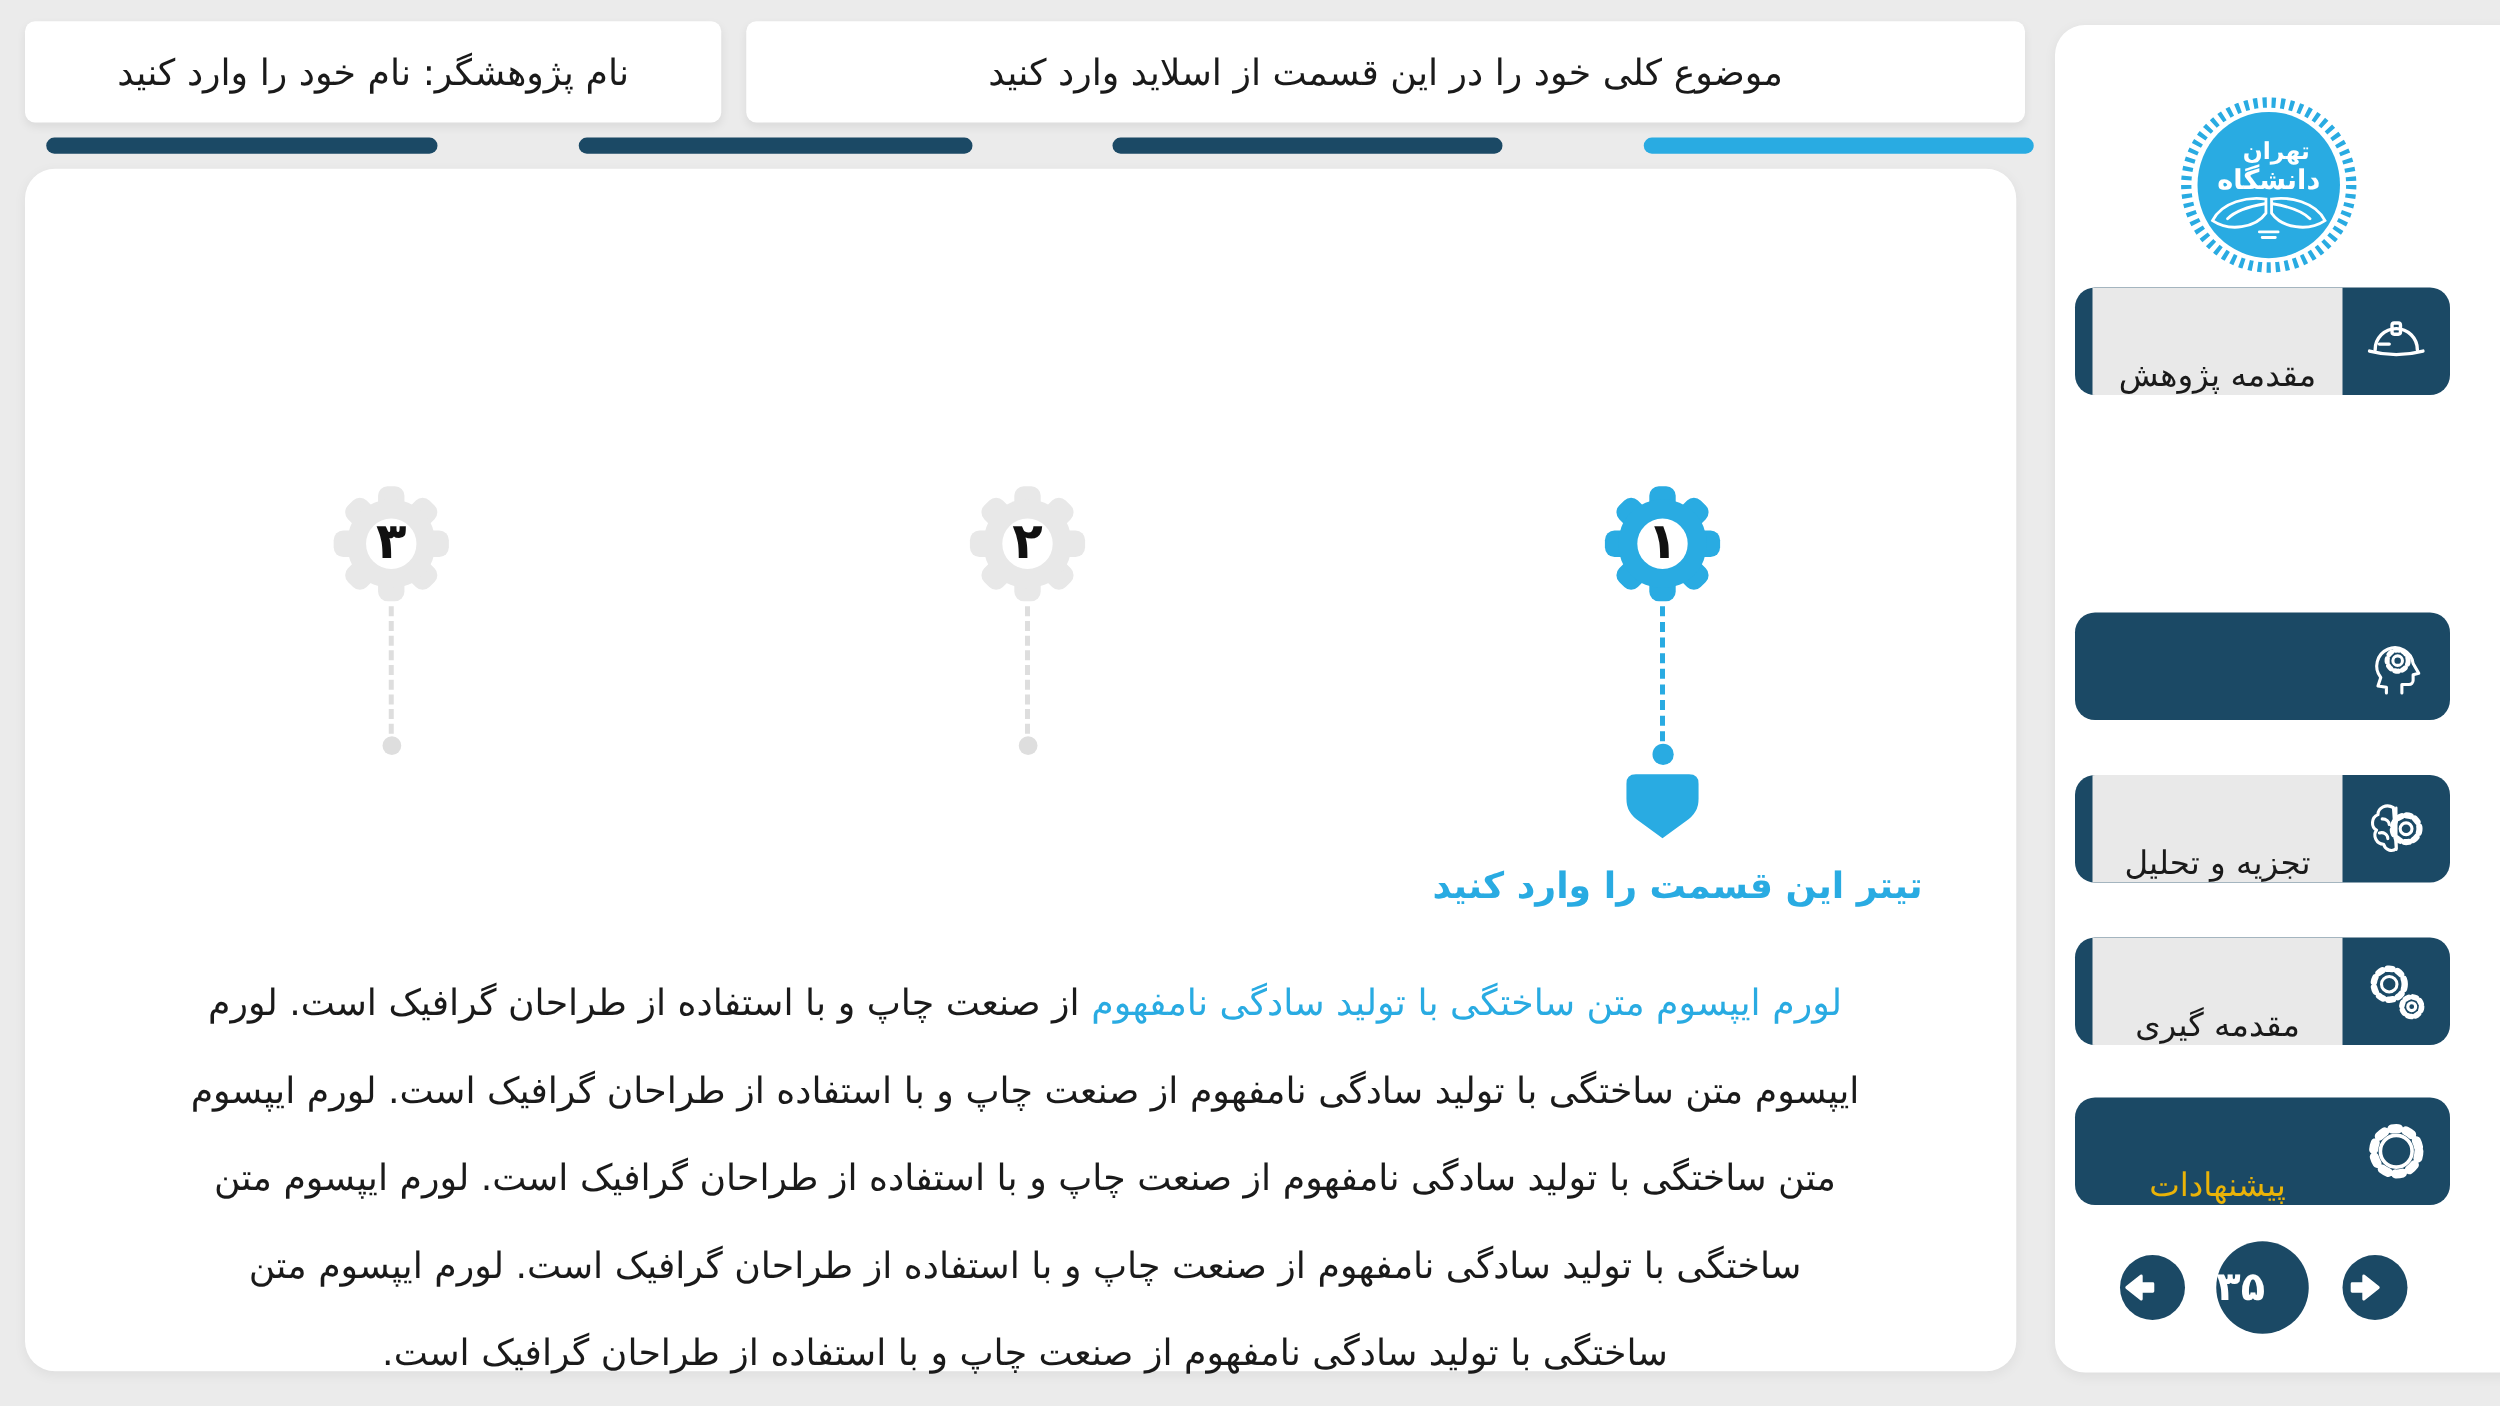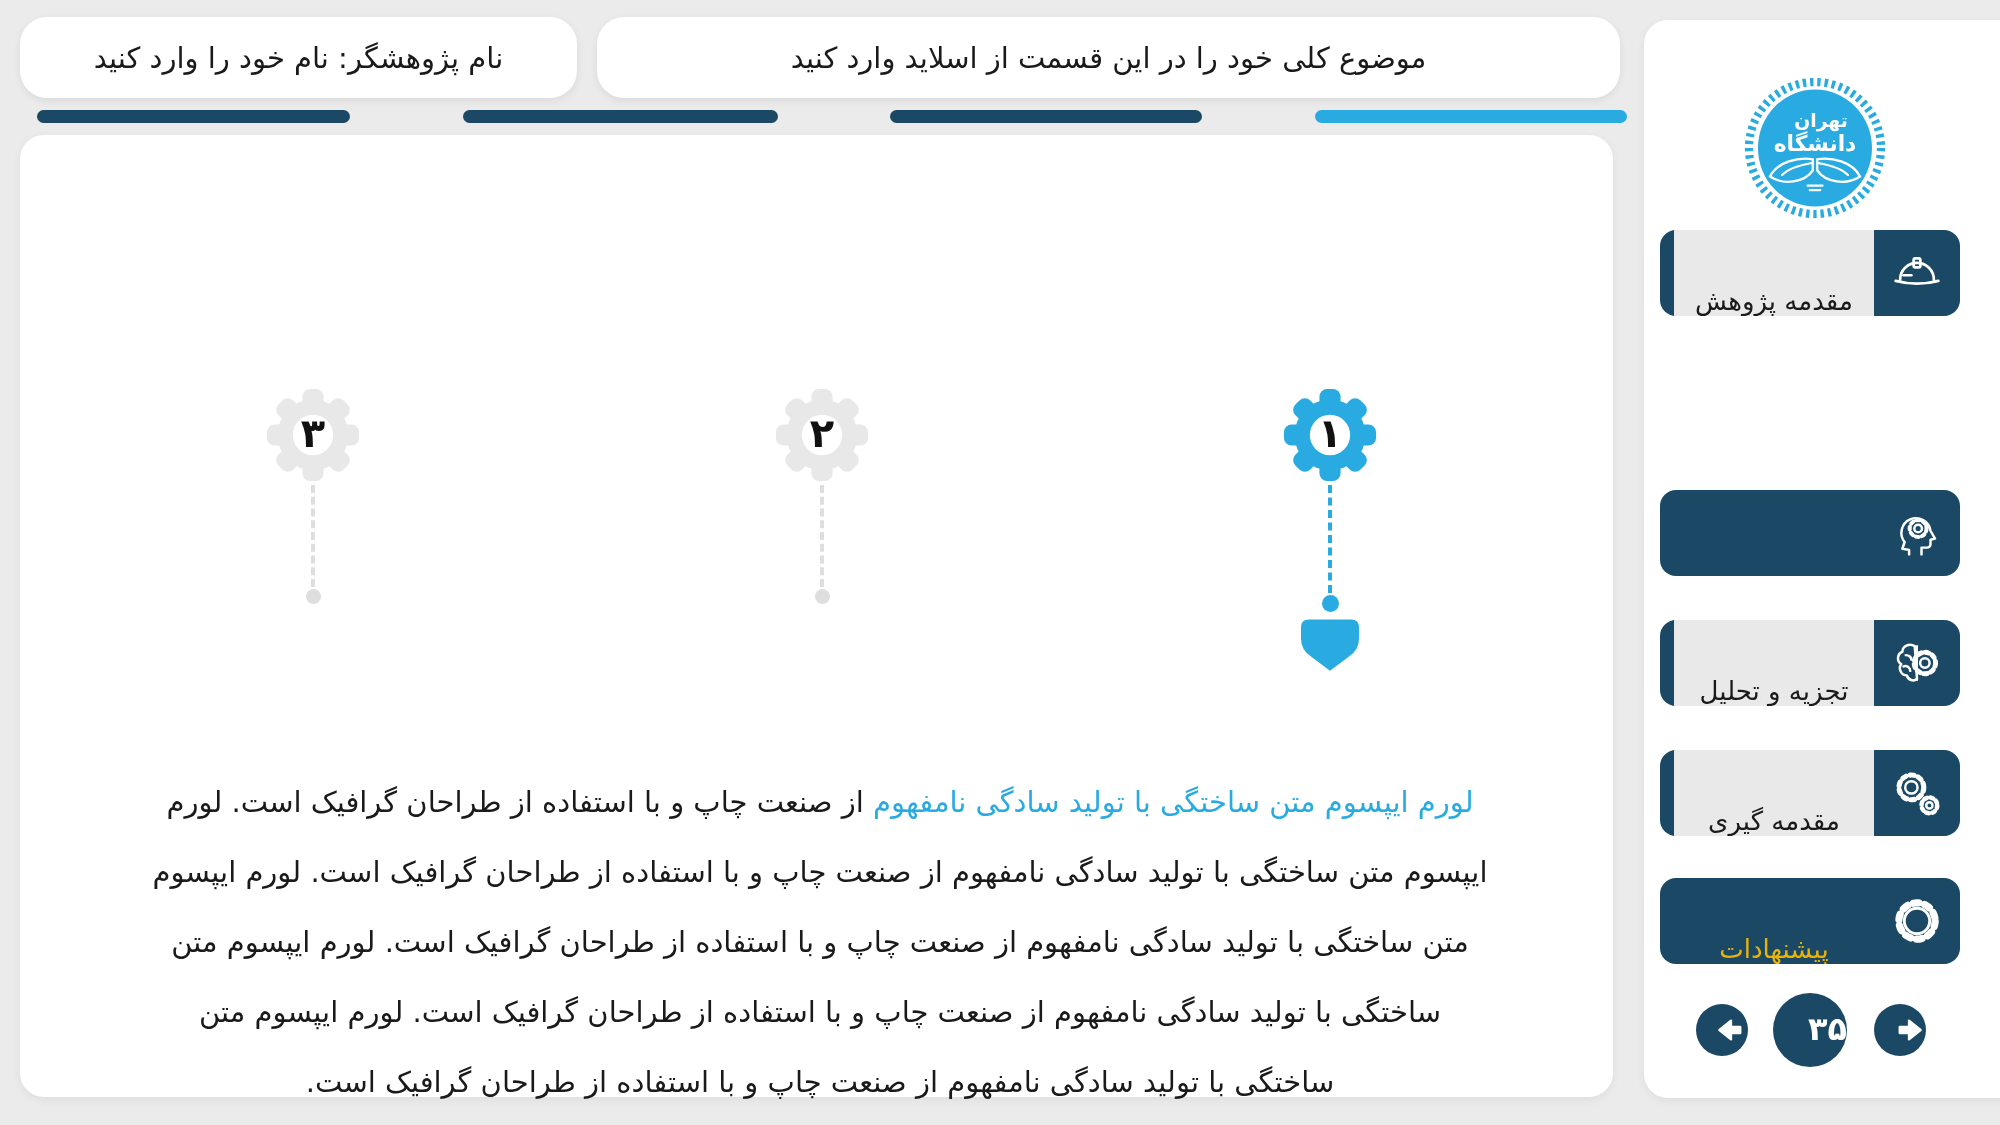--- a/index.html
+++ b/index.html
@@ -2,21 +2,21 @@
 <html lang="fa" style="--navy: #1B4965; --blue: #29ABE2; --bg: #EBEBEB; --item_gray: #E9E9E9; --inactive: #E8E8E8; --inactive_line: #DEDEDE; --text: #1A1A1A; --panel: #FFFFFF;"><head>
 <meta charset="utf-8">
 <style>
   :root{
     --navy:#1B4965; --blue:#29ABE2; --bg:#EBEBEB; --item_gray:#E9E9E9;
     --inactive:#E8E8E8; --inactive_line:#DEDEDE; --text:#1A1A1A; --panel:#FFFFFF;
   }
   *{box-sizing:border-box;margin:0;padding:0}
   body{background:var(--bg);font-family:"DejaVu Sans",sans-serif;}
   .stage{position:relative;width:2000px;height:1125px;background:var(--bg);overflow:hidden;direction:rtl}
-  .card{position:absolute;background:var(--panel);border-radius:27px;box-shadow:0 3px 8px rgba(0,0,0,.07)}
+  .card{position:absolute;background:var(--panel);border-radius:8px;box-shadow:0 3px 8px rgba(0,0,0,.07)}
   .topbox{display:flex;align-items:center;justify-content:center;font-size:29px;color:var(--text)}
   .bar{position:absolute;top:110px;height:13px;border-radius:7px;background:var(--navy)}
   .main-panel{position:absolute;left:20px;top:135px;width:1593px;height:962px;background:var(--panel);border-radius:24px;box-shadow:0 3px 10px rgba(0,0,0,.06)}
   .sidebar{position:absolute;left:1644px;top:20px;width:388px;height:1078px;background:var(--panel);border-radius:24px;box-shadow:0 3px 10px rgba(0,0,0,.06)}
 
   
   .step{position:absolute;top:252px;width:96px;display:flex;flex-direction:column;align-items:center}
   .gear-wrap{position:relative;width:96px;height:96px}
   .gear-num{position:absolute;inset:0;display:flex;align-items:center;justify-content:center;font-size:40px;font-weight:bold;color:#111;padding-bottom:4px}
   .connector{width:0;border-left:4px dashed var(--inactive_line);height:102px;margin-top:2px}
@@ -27,21 +27,21 @@
   .section-title{position:absolute;top:556px;left:1142px;width:400px;text-align:center;font-size:29px;font-weight:bold;color:var(--blue)}
   .paragraph{position:absolute;top:632px;left:150px;width:1340px;direction:rtl;text-align:center;font-size:29px;line-height:70px;color:var(--text)}
   .paragraph .hl{color:var(--blue)}
 
   
   .logo-box{position:absolute;top:52px;left:96px;width:150px;height:152px}
   .menu-item{position:absolute;left:16px;width:300px;height:86px;background:var(--navy);border-radius:16px;overflow:hidden;cursor:pointer}
   .menu-item .label-area{position:absolute;left:14px;right:86px;top:0;bottom:0;background:var(--item_gray);display:flex;align-items:flex-end;justify-content:center;font-size:26px;color:var(--text)}
   .menu-item.active .label-area{background:transparent;color:#eab308}
   .menu-item .icon-area{position:absolute;right:0;top:0;bottom:0;width:86px;display:flex;align-items:center;justify-content:center}
-  .pg-circle{position:absolute;border-radius:50%;background:var(--navy);display:flex;align-items:center;justify-content:flex-start;cursor:pointer}
+  .pg-circle{position:absolute;border-radius:50%;background:var(--navy);display:flex;align-items:center;justify-content:flex-end;cursor:pointer}
   .page-num{color:#fff;font-size:32px;font-weight:bold;padding-bottom:2px}
   svg{display:block}
 </style>
 </head>
 <body>
 
 <div class="stage">
 
   <div class="card topbox" style="left:20px;top:17px;width:557px;height:81px">
     <span>نام پژوهشگر: نام خود را وارد کنید</span>
@@ -107,20 +107,21 @@
             <circle cx="50" cy="50" r="37"></circle>
           </g>
           <circle cx="50" cy="50" r="21" fill="#fff"></circle>
         </svg>
         <span class="gear-num">۳</span>
       </div>
       <div class="connector"></div>
       <div class="dot"></div>
     </div>
 
+    <div class="section-title" style="left:1122px">تیتر این قسمت را وارد کنید</div>
 
     <div class="paragraph" style="left:130px">
       <span class="hl">لورم ایپسوم متن ساختگی با تولید سادگی نامفهوم</span><span> از صنعت چاپ و با استفاده از طراحان گرافیک است. لورم ایپسوم متن ساختگی با تولید سادگی نامفهوم از صنعت چاپ و با استفاده از طراحان گرافیک است. لورم ایپسوم متن ساختگی با تولید سادگی نامفهوم از صنعت چاپ و با استفاده از طراحان گرافیک است. لورم ایپسوم متن ساختگی با تولید سادگی نامفهوم از صنعت چاپ و با استفاده از طراحان گرافیک است. لورم ایپسوم متن ساختگی با تولید سادگی نامفهوم از صنعت چاپ و با استفاده از طراحان گرافیک است.</span>
     </div>
   </div>
 
   <div class="sidebar">
 
     <div class="logo-box">
       <svg viewBox="0 0 200 200" width="150" height="152">

